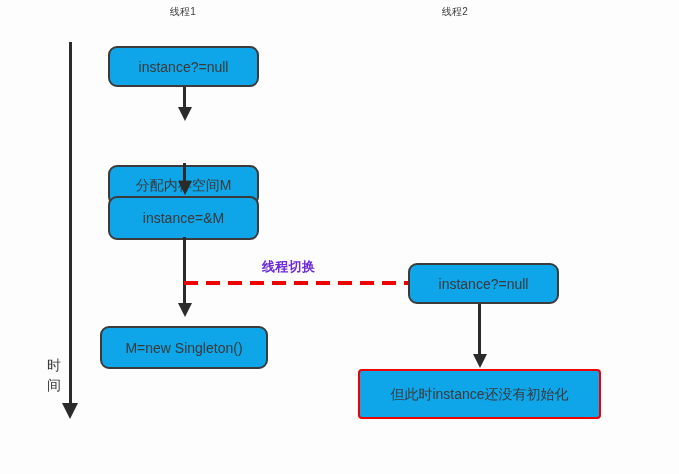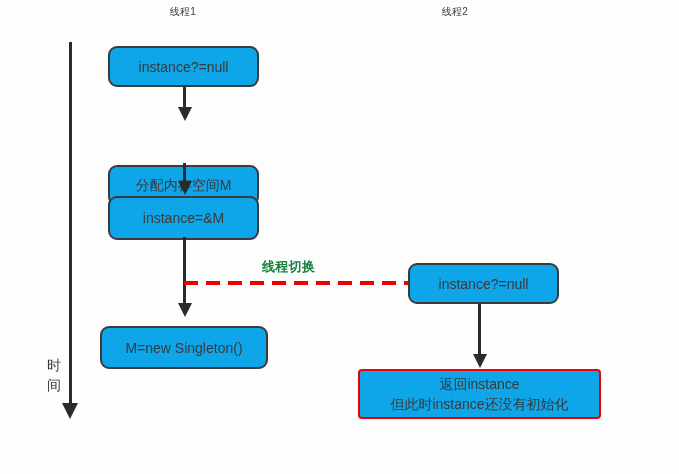--- a/index.html
+++ b/index.html
@@ -137,21 +137,21 @@
       #ee0000 14px,
       rgba(0,0,0,0) 14px,
       rgba(0,0,0,0) 22px
     );
   }
   #switch-label {
     position: absolute;
     left: 262px;
     top: 258px;
     font-size: 13px;
-    color: #15803d;
+    color: #6d28d9;
     font-weight: bold;
     white-space: nowrap;
     letter-spacing: 0.3px;
   }
 </style>
 </head>
 <body>
 
 <div id="canvas">
 
@@ -193,17 +193,16 @@
   <div class="pbox" id="box-construct">M=new Singleton()</div>
 
   <div class="pbox" id="box-check-right">instance?=null</div>
 
   <div class="arrow" id="arrow-4">
     <div class="shaft"></div>
     <div class="head"></div>
   </div>
 
   <div class="pbox alert" id="box-return">
-    <span>返回instance</span>
     <span>但此时instance还没有初始化</span>
   </div>
 
 </div>
 
 </body></html>

